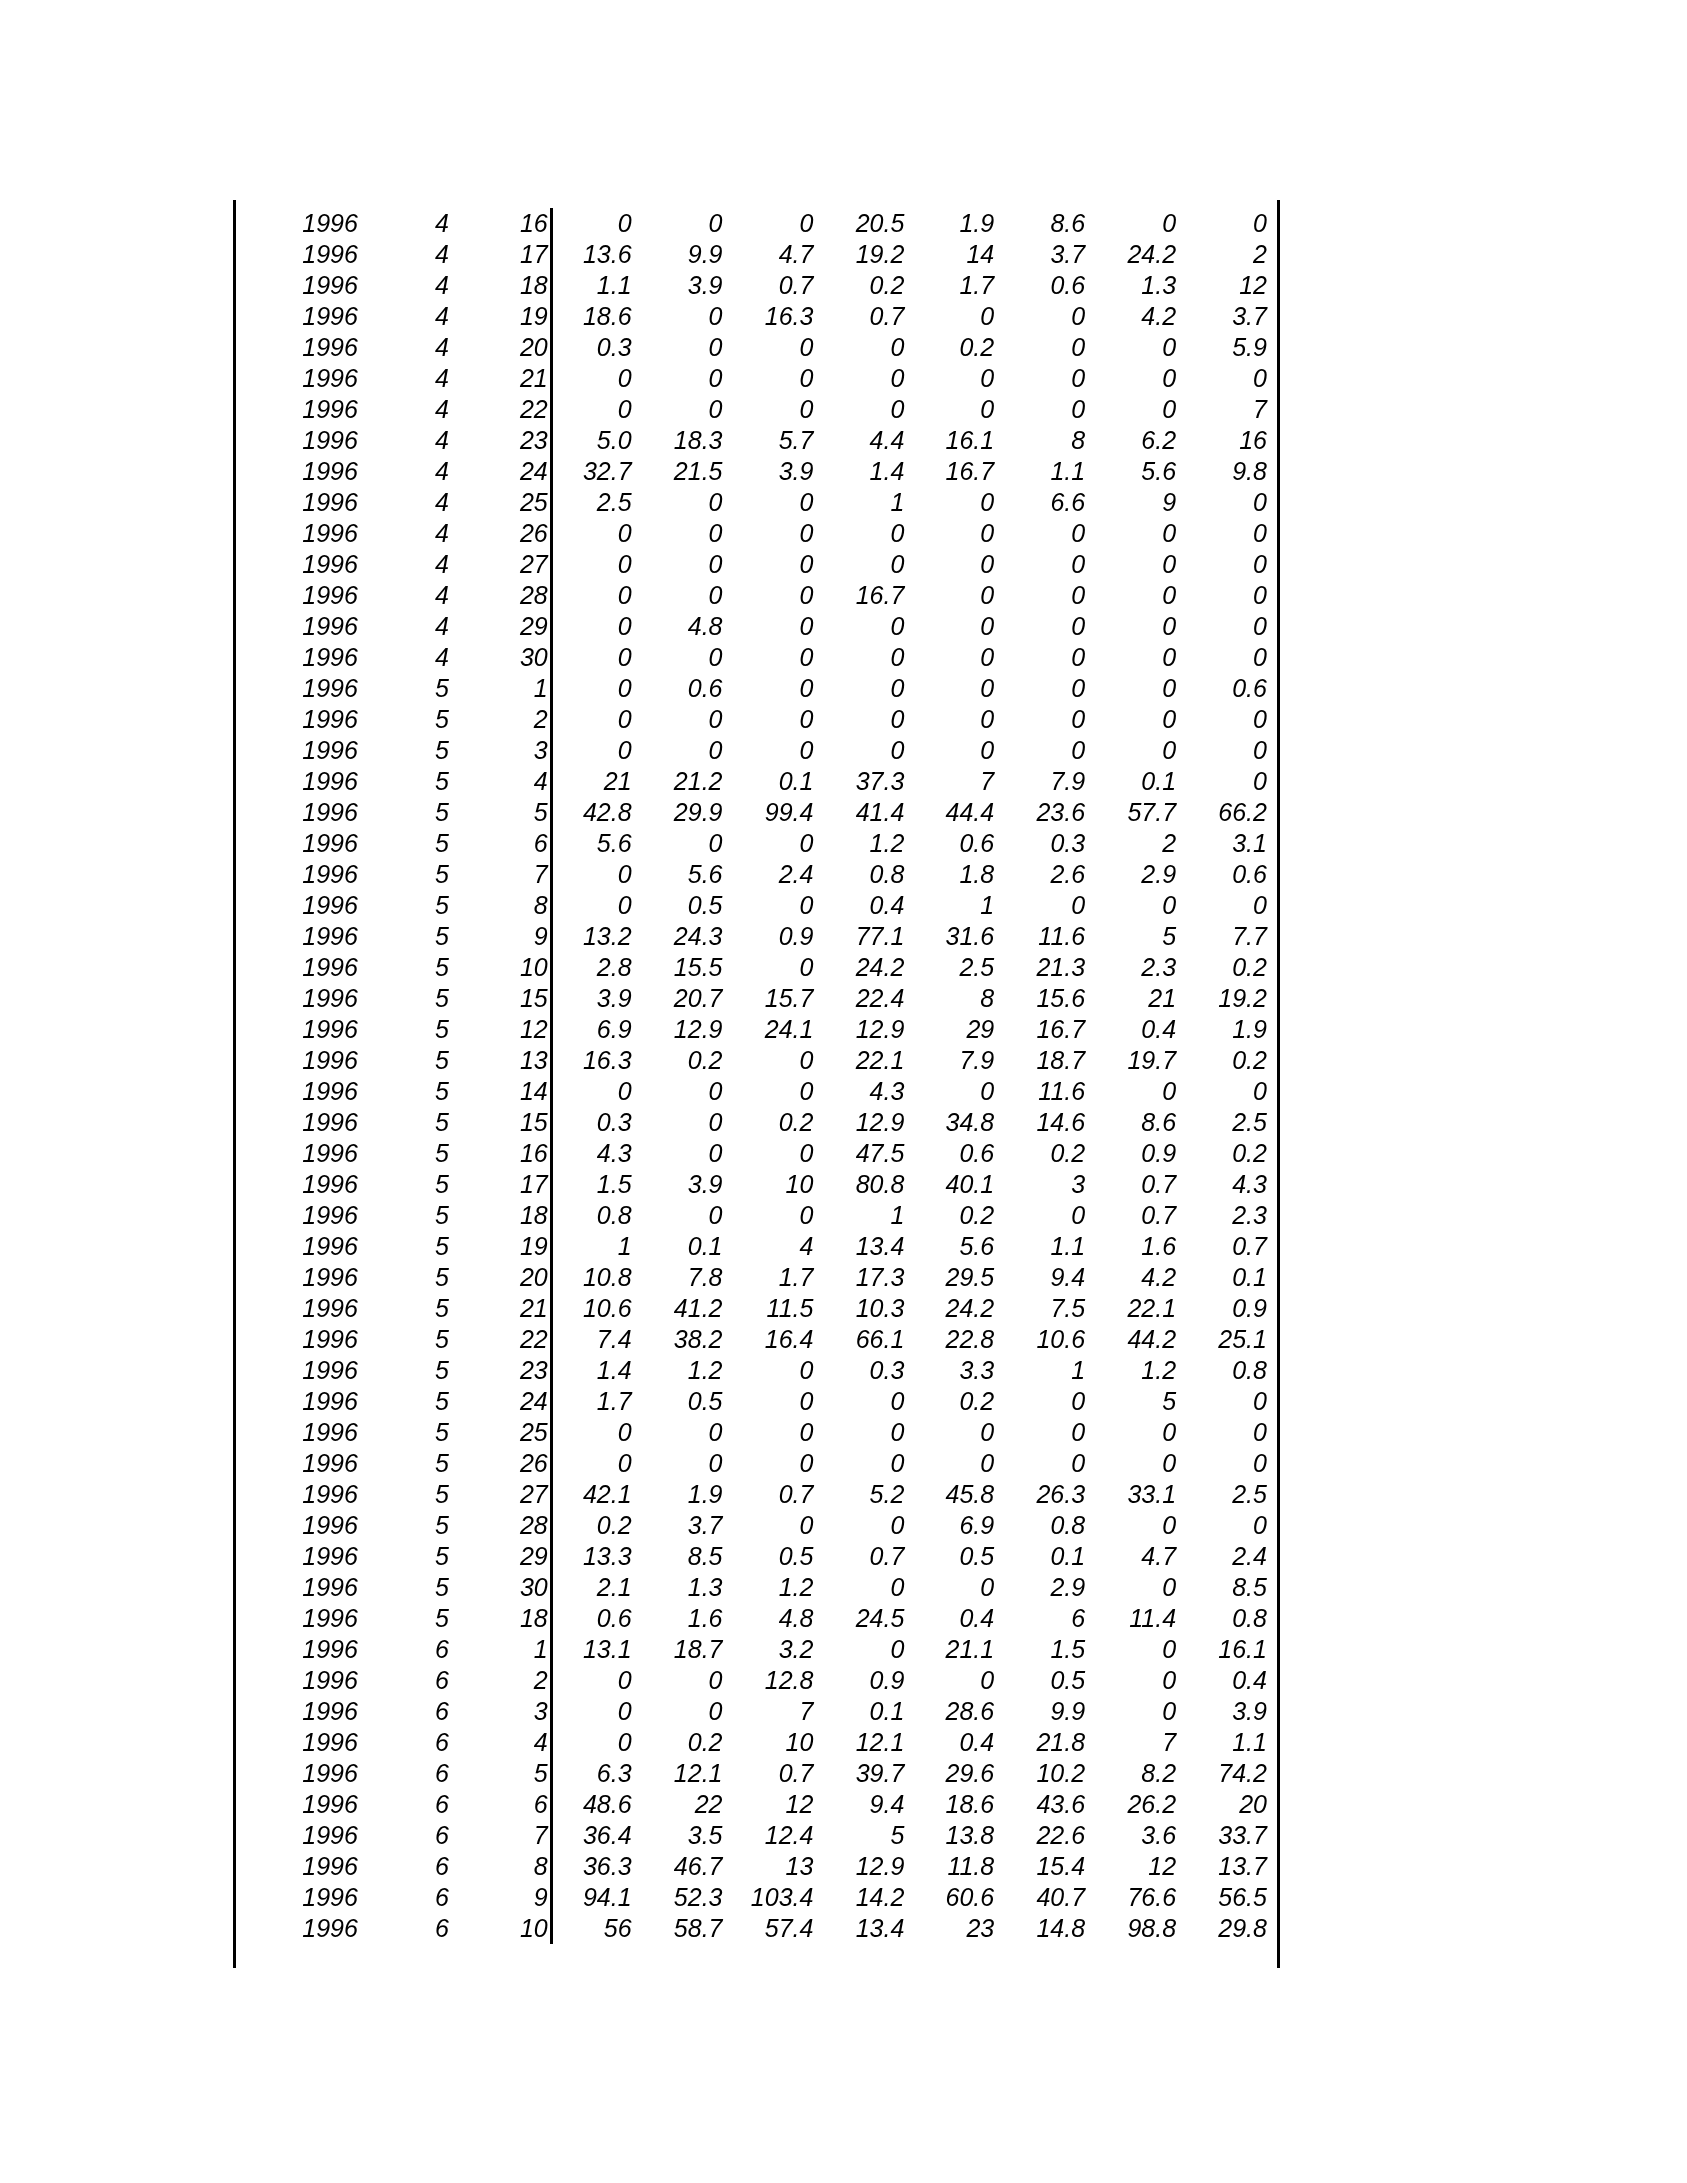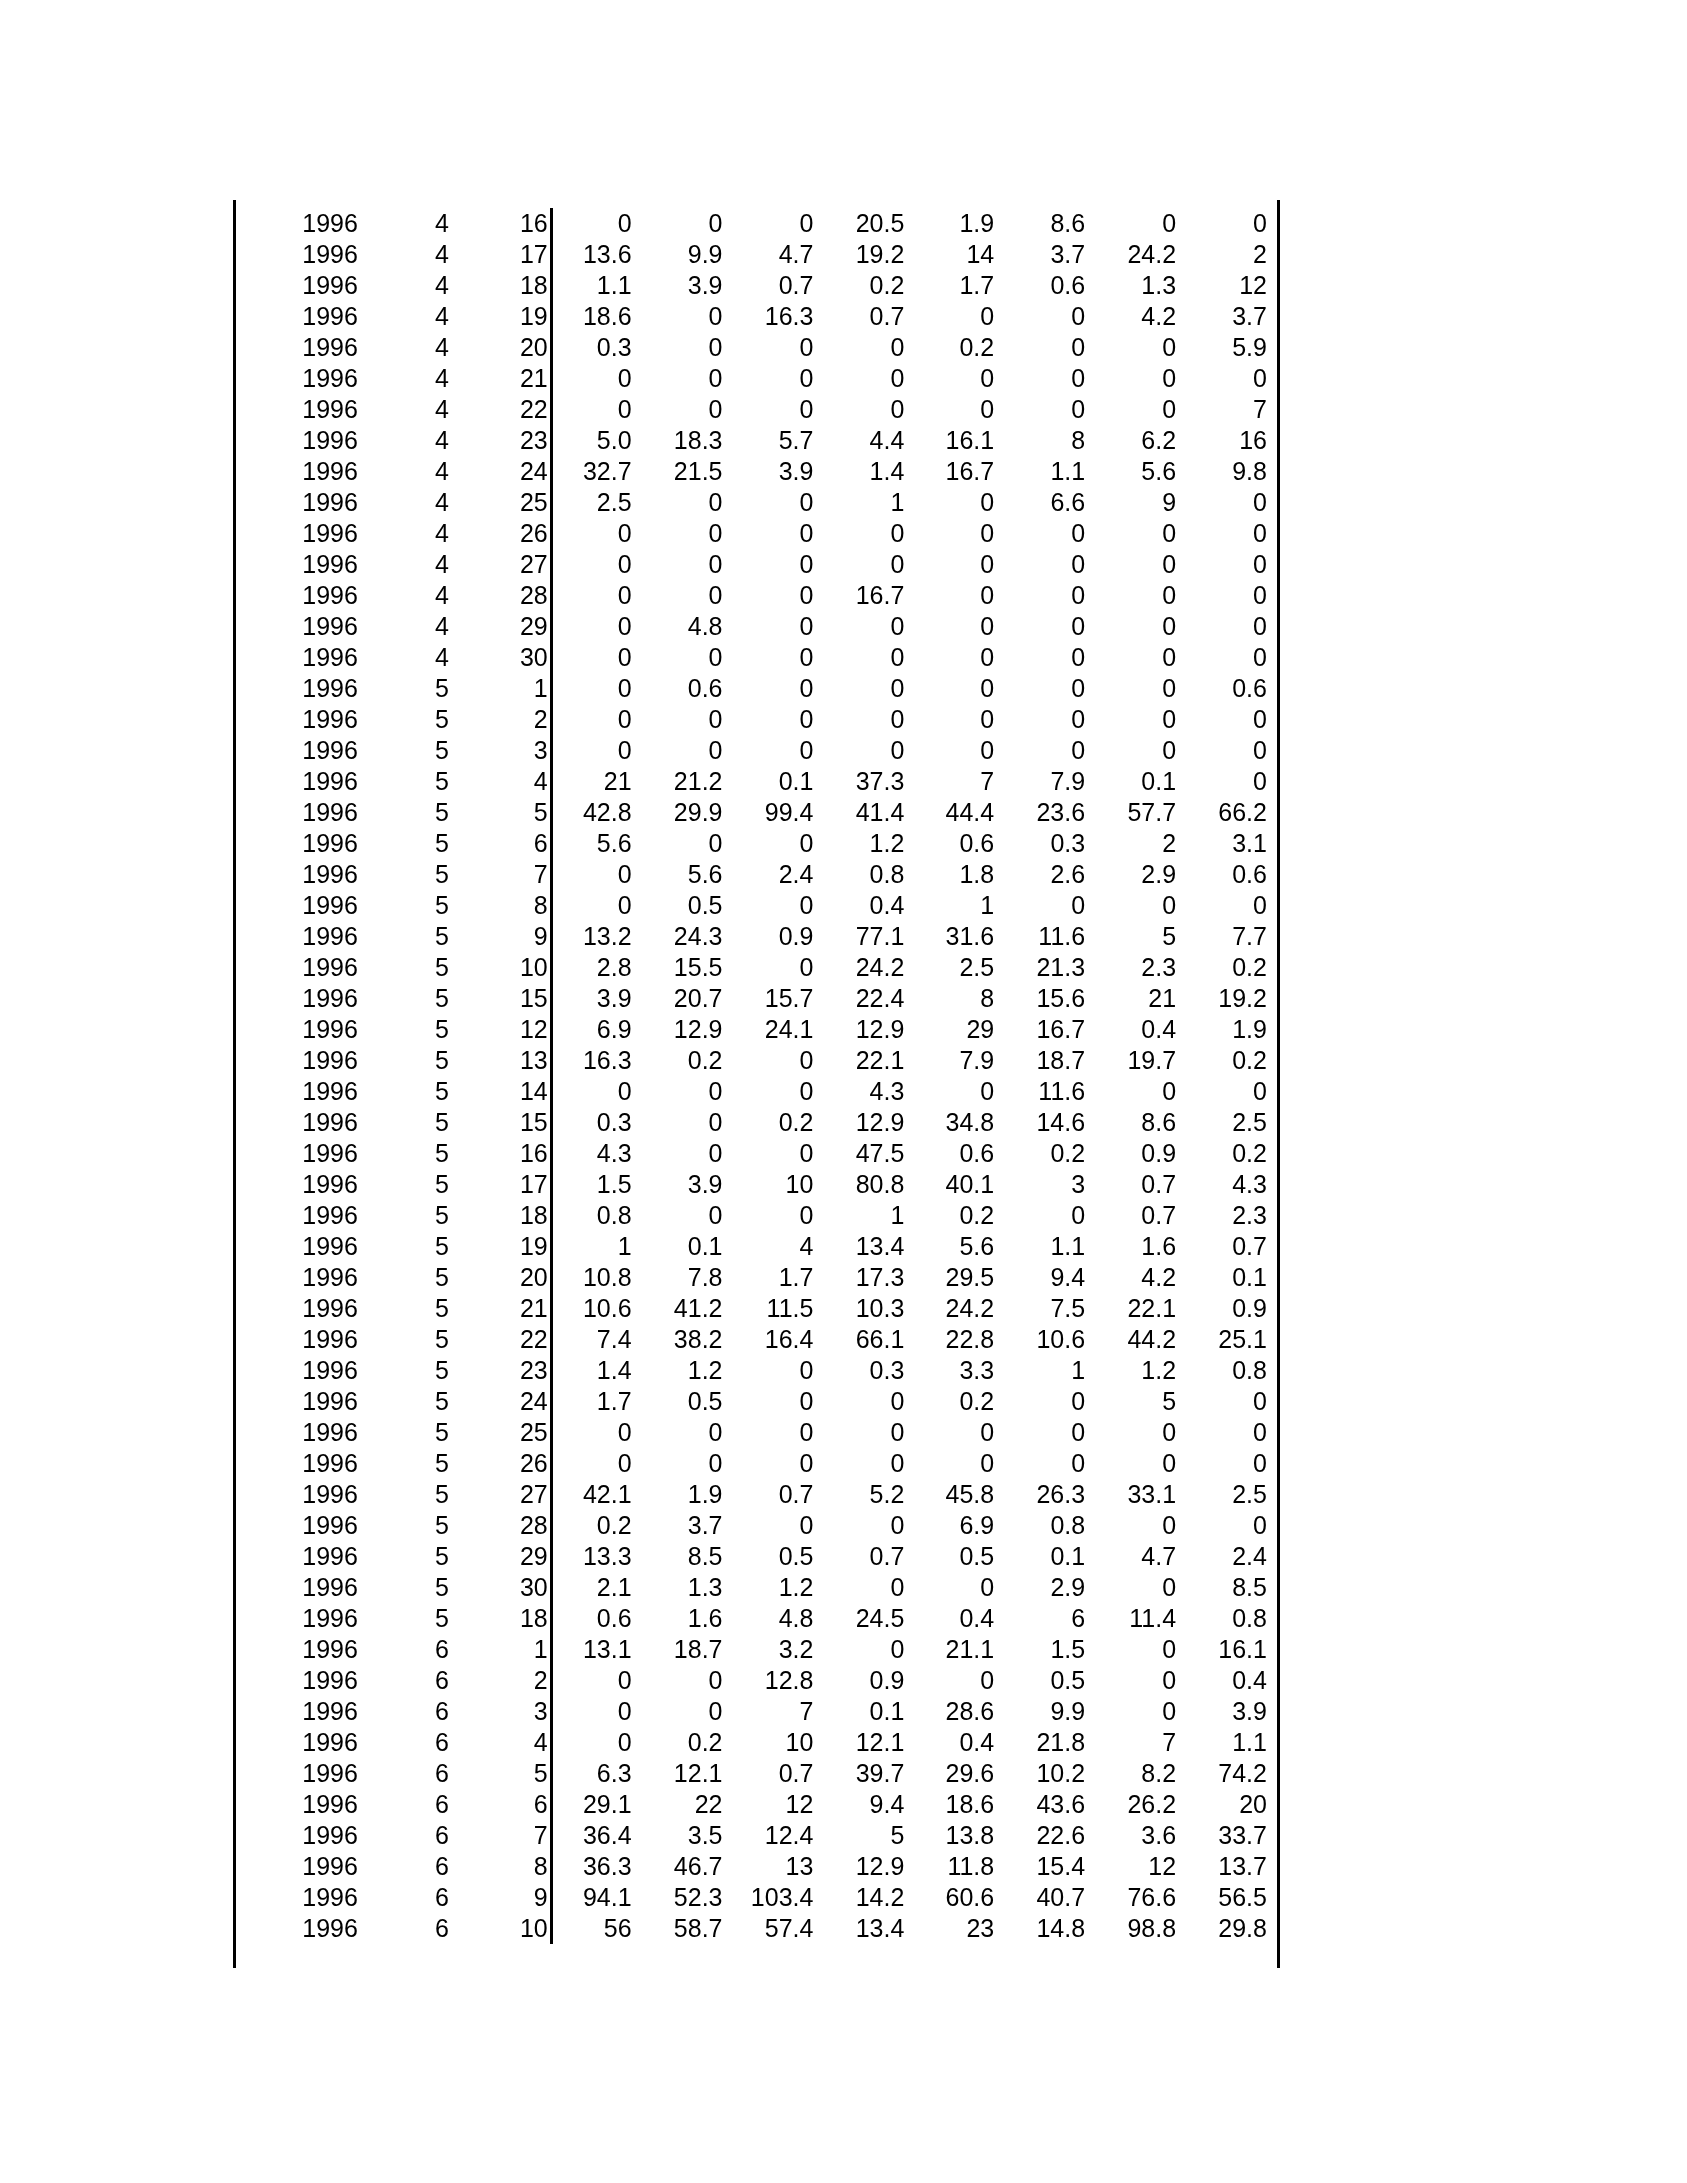--- a/index.html
+++ b/index.html
@@ -25,20 +25,21 @@
     border-left: 3.3px solid #000000;
     border-right: 3.3px solid #000000;
     padding: 8px 8px 0 0;
     font-size: 25px;
   }
   .row {
     display: flex;
     height: 31px;
     line-height: 31px;
     white-space: nowrap;
+    font-style: italic;
   }
   .cell {
     box-sizing: border-box;
     text-align: right;
     padding-right: 2px;
     overflow: visible;
   }
   .c0  { width: 124px; }
   .c1  { width: 91px; }
   .c2  { width: 102px; border-right: 3.3px solid #000000; }
@@ -715,21 +716,21 @@
       <div class="cell c6">39.7</div>
       <div class="cell c7">29.6</div>
       <div class="cell c8">10.2</div>
       <div class="cell c9">8.2</div>
       <div class="cell c10">74.2</div>
     </div>
     <div class="row">
       <div class="cell c0">1996</div>
       <div class="cell c1">6</div>
       <div class="cell c2">6</div>
-      <div class="cell c3">29.1</div>
+      <div class="cell c3">48.6</div>
       <div class="cell c4">22</div>
       <div class="cell c5">12</div>
       <div class="cell c6">9.4</div>
       <div class="cell c7">18.6</div>
       <div class="cell c8">43.6</div>
       <div class="cell c9">26.2</div>
       <div class="cell c10">20</div>
     </div>
     <div class="row">
       <div class="cell c0">1996</div>

